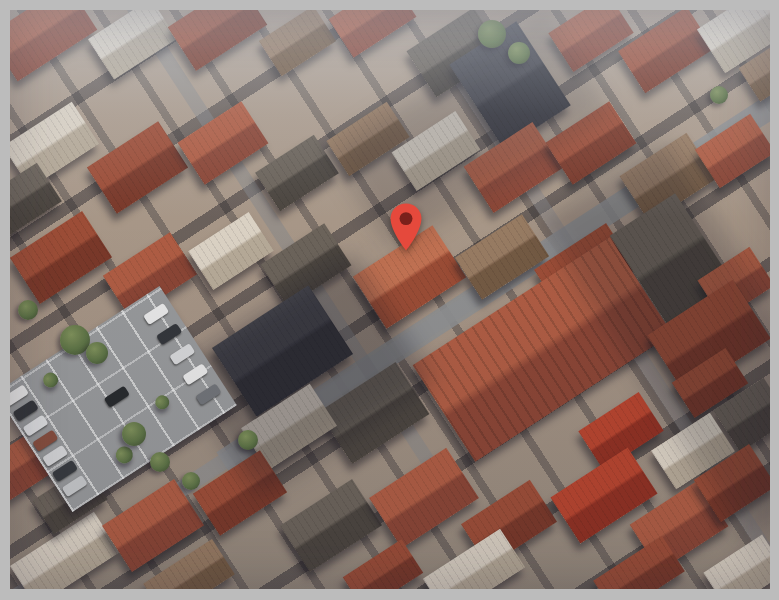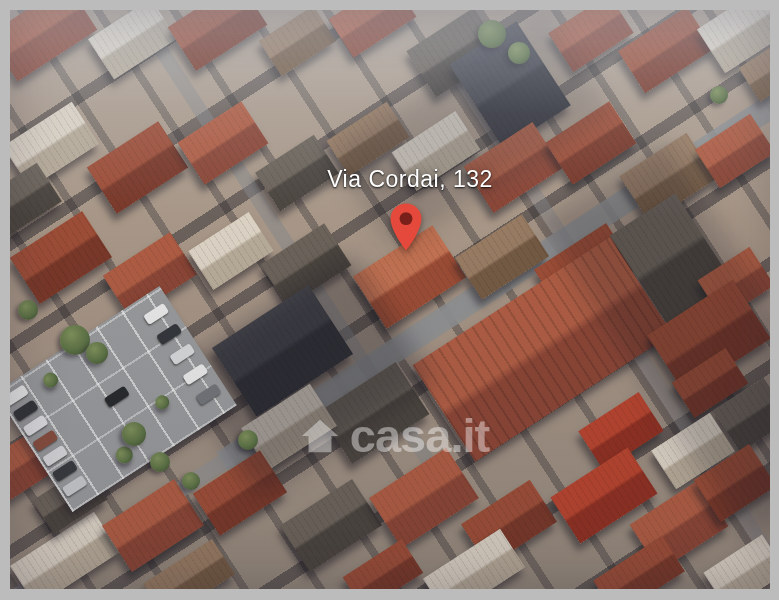--- a/index.html
+++ b/index.html
@@ -202,27 +202,20 @@
     <div class="tree" style="left:228px;top:420px;width:20px;height:20px"></div>
     <div class="tree" style="left:468px;top:10px;width:28px;height:28px"></div>
     <div class="tree" style="left:498px;top:32px;width:22px;height:22px"></div>
     <div class="tree" style="left:700px;top:76px;width:18px;height:18px"></div>
     <div class="tree" style="left:8px;top:290px;width:20px;height:20px"></div>
     <div class="tree" style="left:172px;top:462px;width:18px;height:18px"></div>
   </div>
 
   <div class="haze"></div>
 
-  <div class="watermark">
-    <svg width="42" height="42" viewBox="0 0 44 44">
-      <path d="M22 5 L41 22 L34 22 L34 39 L10 39 L10 22 L3 22 Z" fill="#ffffff" fill-opacity="0.40"></path>
-    </svg>
-    <span class="wm-text">casa.it</span>
-  </div>
-
-  <div class="address-label">Via Cordai, 132</div>
+
 
   <svg class="pin" viewBox="0 0 24 34">
     <path d="M12 1C6 1 1.5 5.6 1.5 11.3c0 8 9.2 20.4 10.5 21.6 1.3-1.2 10.5-13.6 10.5-21.6C22.5 5.6 18 1 12 1z" fill="#e5493c"></path>
     <circle cx="12" cy="11.3" r="4.4" fill="#7a201b"></circle>
   </svg>
 
 </div>
 
 </body></html>

